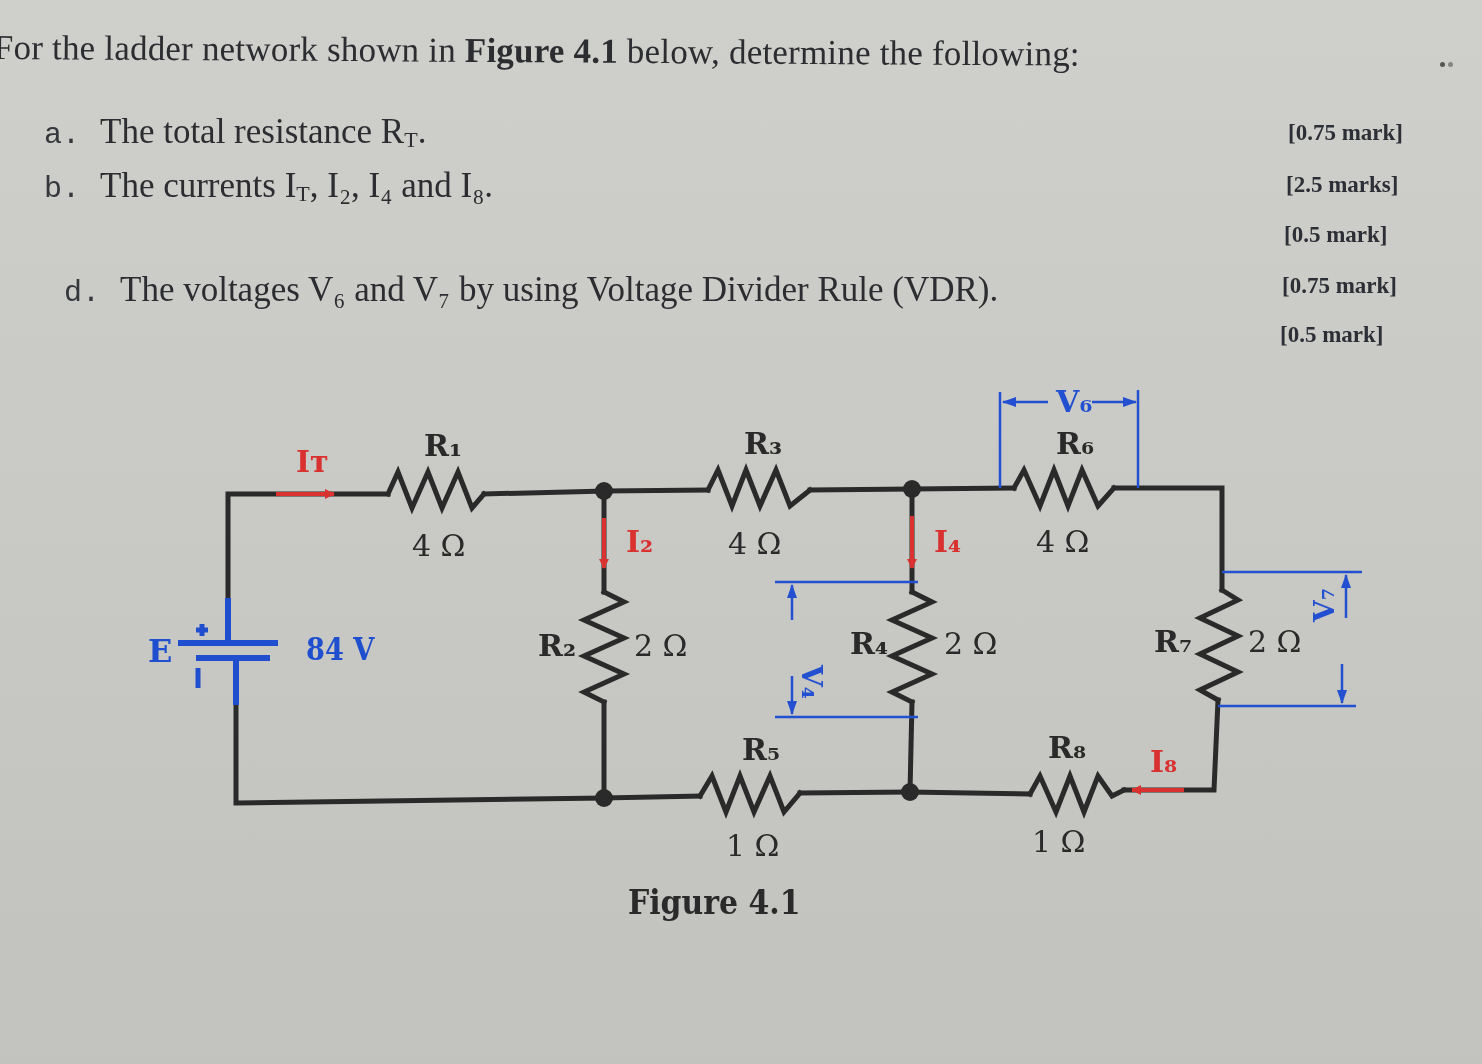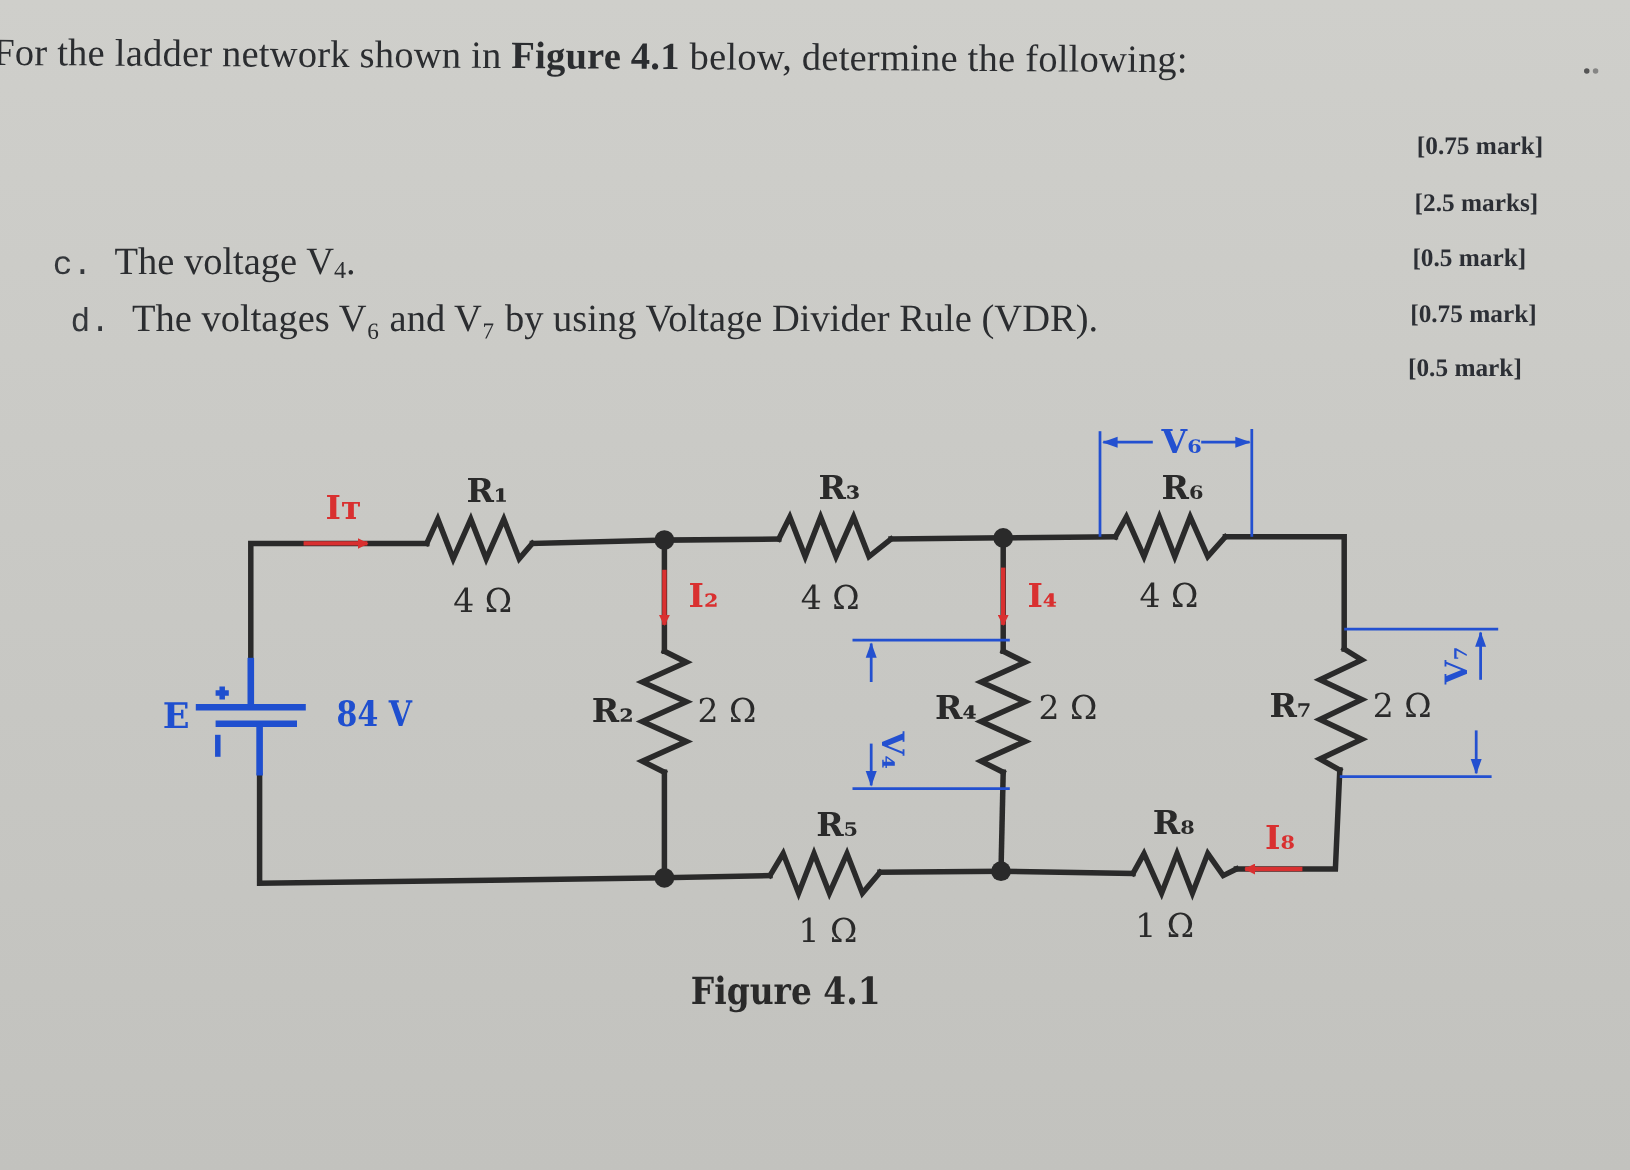--- a/index.html
+++ b/index.html
@@ -53,22 +53,25 @@
 
 <div class="intro">
   <span>For the ladder network shown in </span><b>Figure 4.1</b><span> below, determine the following:</span>
 </div>
 <div class="dots">
     <span style="left:0"></span>
     <span style="left:8px;opacity:.6"></span>
   </div>
 
 <div class="q-list">
-  <div class="q-item" style="left:48px; top:218px;">
-    <span class="q-letter">c.</span><span class="q-text"><span>The voltage V</span><sub>4</sub><span>.</span></span>
+  <div class="q-item" style="left:44px; top:112px;">
+    <span class="q-letter">a.</span><span class="q-text"><span>The total resistance R</span><sub>T</sub><span>.</span></span>
+  </div>
+  <div class="q-item" style="left:44px; top:166px;">
+    <span class="q-letter">b.</span><span class="q-text"><span>The currents I</span><sub>T</sub><span>, I₂, I₄ and I₈.</span></span>
   </div>
   <div class="q-item" style="left:64px; top:270px;">
     <span class="q-letter">d.</span><span class="q-text">The voltages V₆ and V₇ by using Voltage Divider Rule (VDR).</span>
   </div>
 
   <div class="mark" style="left:1288px; top:120px;">[0.75 mark]</div>
   <div class="mark" style="left:1286px; top:172px;">[2.5 marks]</div>
   <div class="mark" style="left:1284px; top:222px;">[0.5 mark]</div>
   <div class="mark" style="left:1282px; top:273px;">[0.75 mark]</div>
   <div class="mark" style="left:1280px; top:322px;">[0.5 mark]</div>

